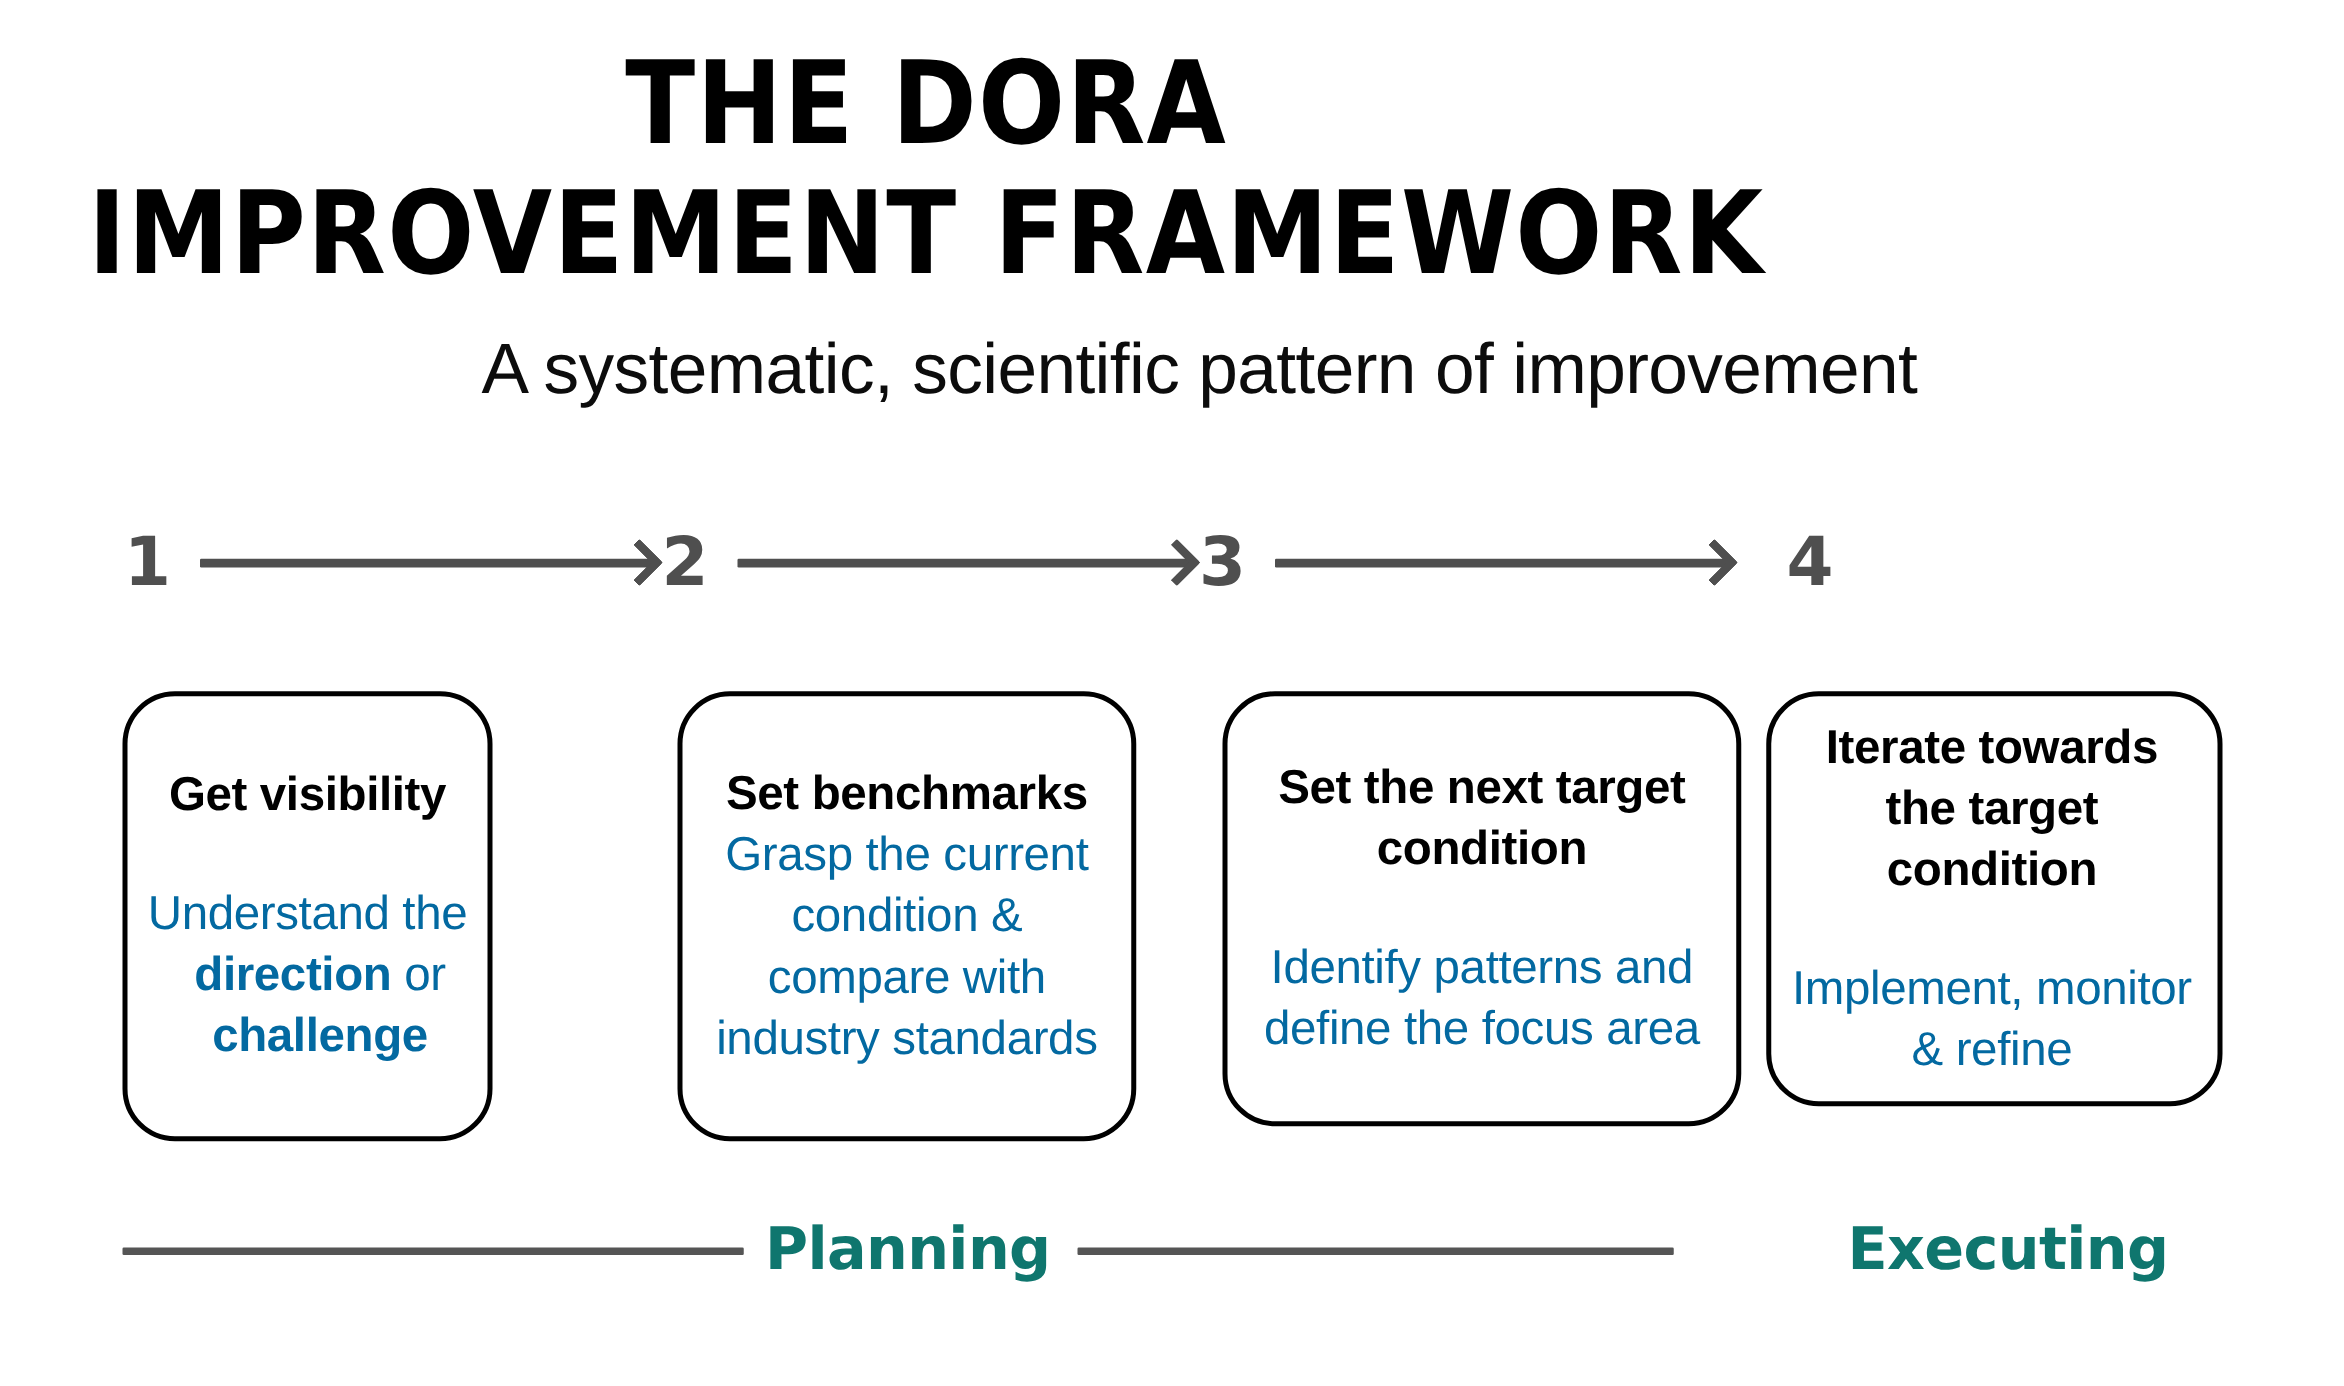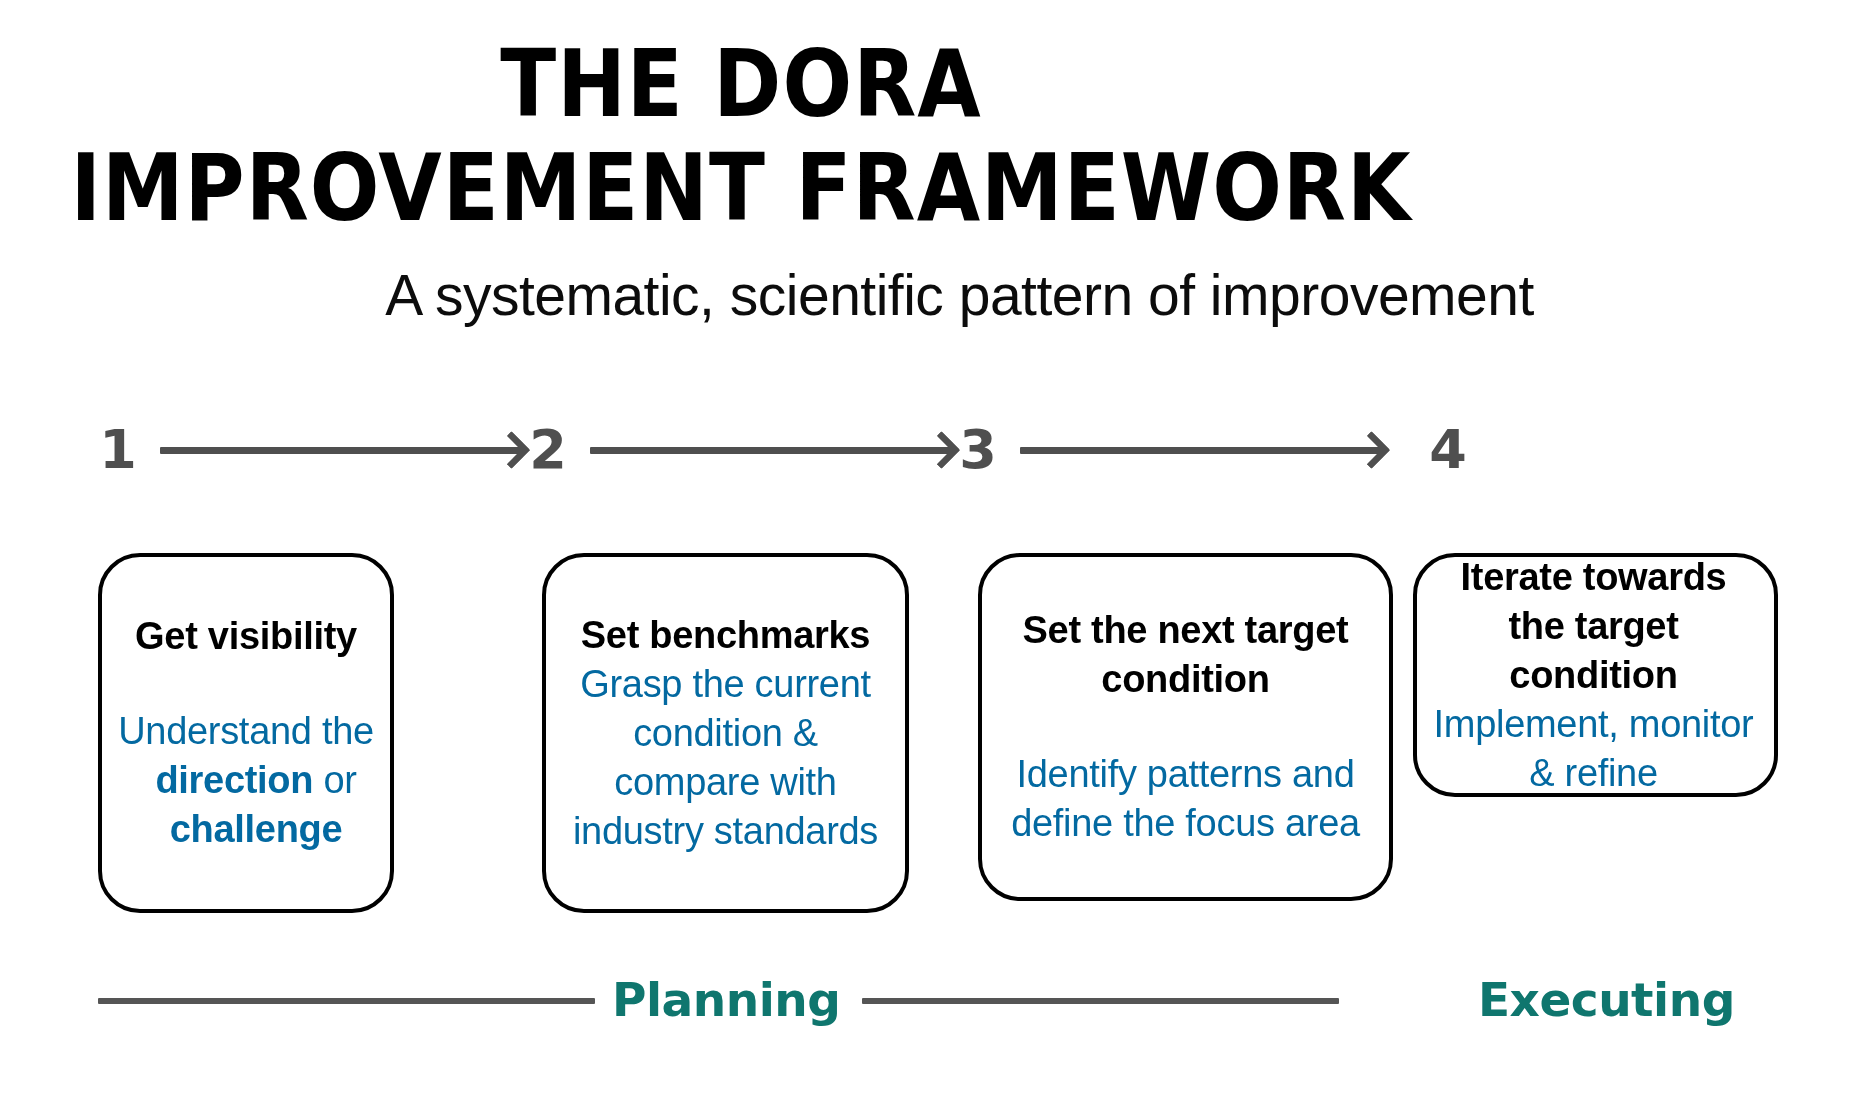--- a/index.html
+++ b/index.html
@@ -219,21 +219,21 @@
     <div class="gap-sm"></div>
     <div class="card-body">Grasp the current condition &amp; compare with industry standards</div>
   </div>
 
   <div class="card" style="left:978px; width:415px; height:348px;">
     <div class="card-heading">Set the next target condition</div>
     <div class="gap-lg"></div>
     <div class="card-body">Identify patterns and define the focus area</div>
   </div>
 
-  <div class="card" style="left:1413px; width:365px; height:244px;padding-left:12px;">
+  <div class="card" style="left:1413px; width:365px; height:332px;padding-left:12px;">
     <div class="card-heading">Iterate towards the target condition</div>
     <div class="gap-lg"></div>
     <div class="card-body">Implement, monitor &amp; refine</div>
   </div>
 
 </div>
 
 <div class="legend">
   <div class="legend-line" style="left:98px; width:497px;"></div>
   <div class="legend-label" style="left:612px;">Planning</div>

